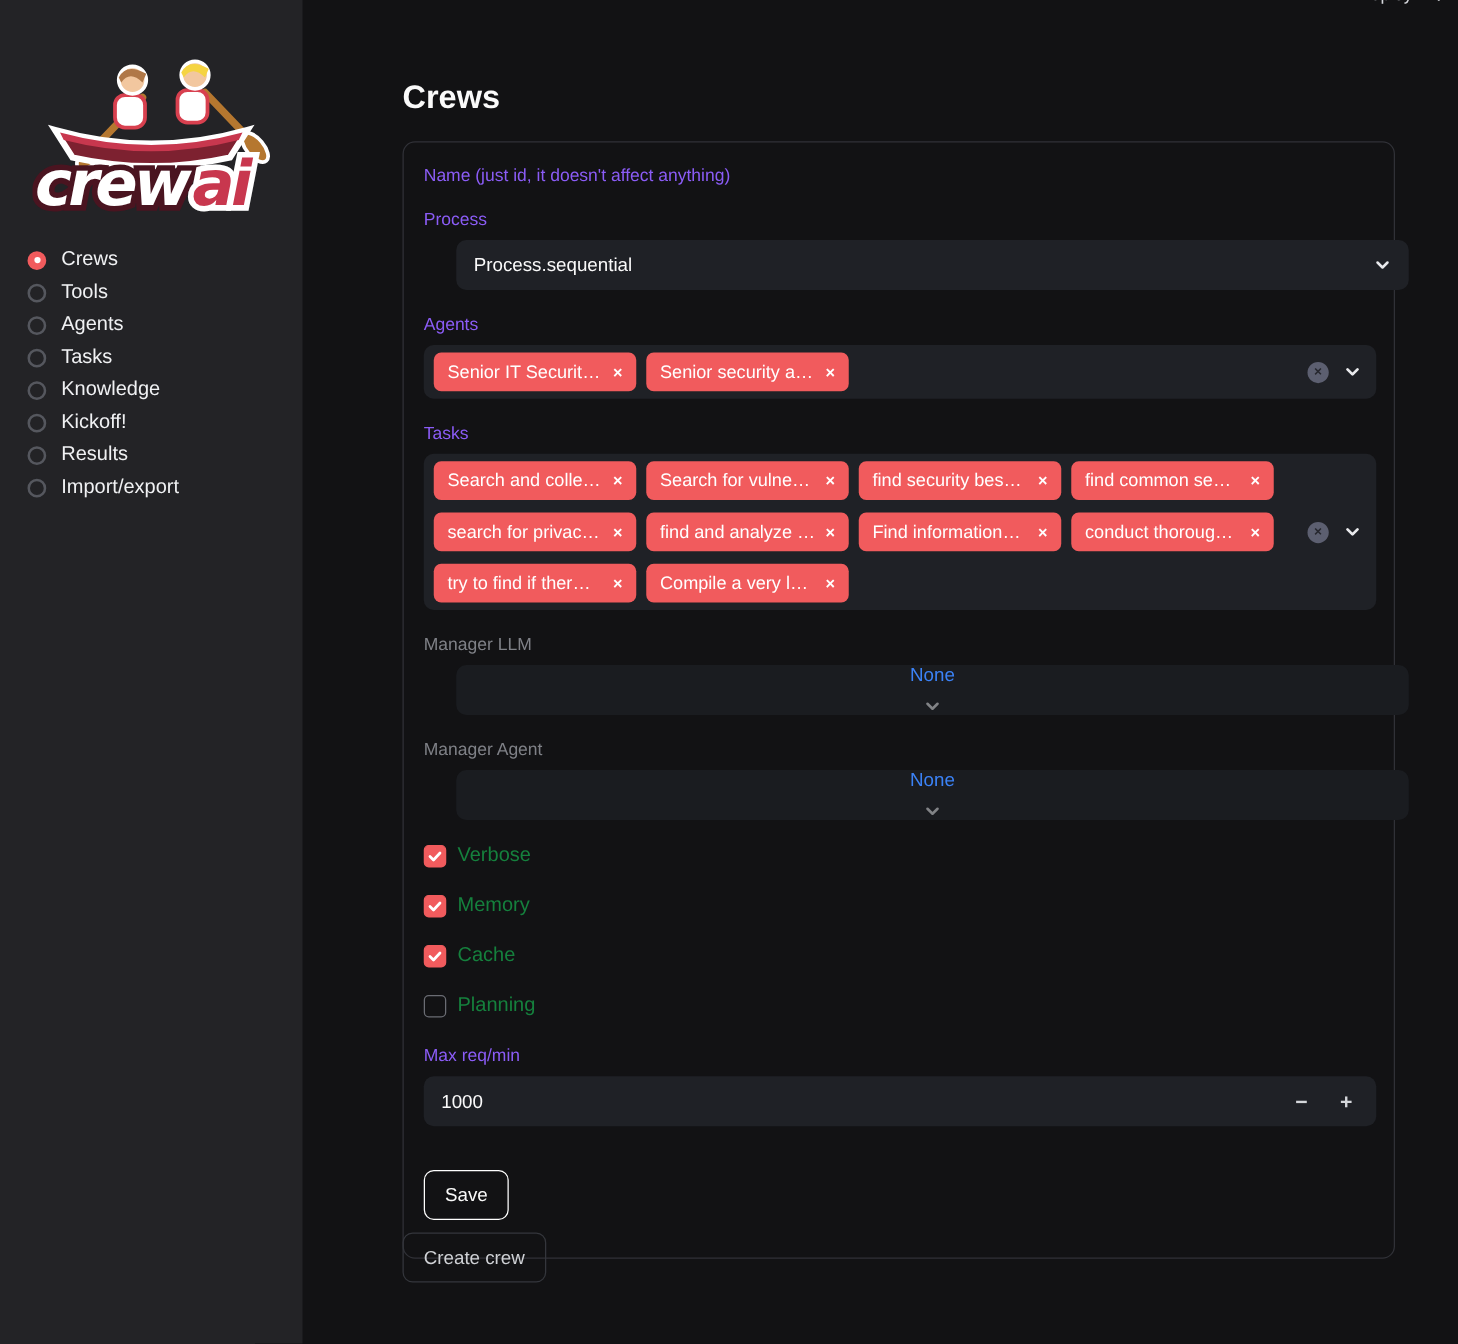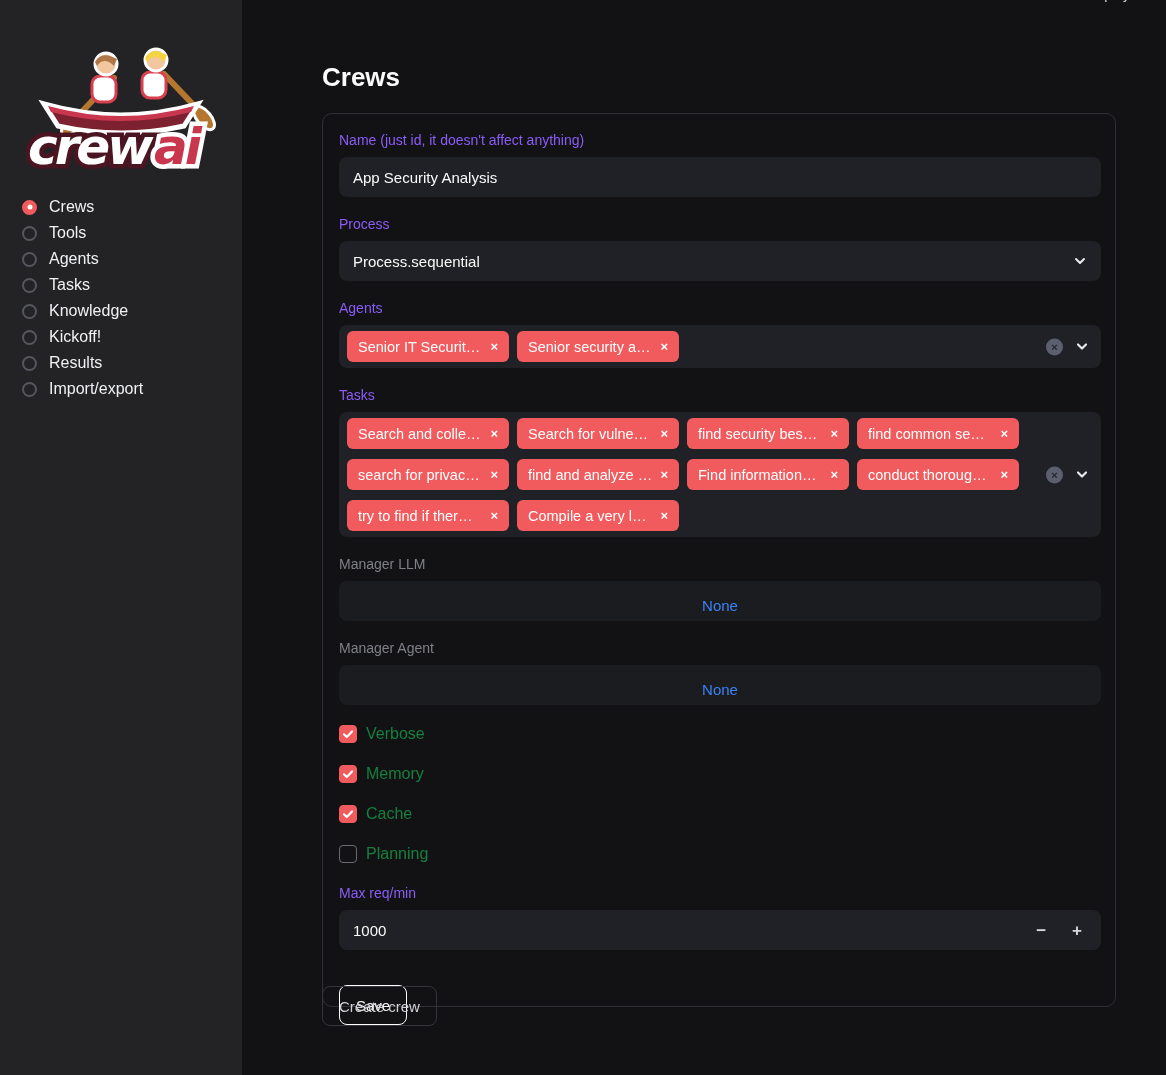--- a/index.html
+++ b/index.html
@@ -45,21 +45,21 @@
   .group { margin-bottom:19px; }
   .text-input, .select, .multiselect, .number-input {
     background:#1f2126; border-radius:8px; width:762px;
   }
   .text-input {
     height:40px; display:flex; align-items:center; padding:0 14px;
     font-size:15px; color:#fafafa; border:none; outline:none;
   }
   .select {
     height:40px; display:flex; align-items:center; justify-content:space-between;
-    padding:16px 14px; font-size:15px; color:#fafafa; cursor:pointer;
+    padding:0 14px; font-size:15px; color:#fafafa; cursor:pointer;margin-left:26px;
   }
   .select.disabled { background:#1a1c20; color:#3b82f6; cursor:default;flex-direction:column; }
   .select.disabled svg { opacity:.5; }
   .chevron { width:14px; height:14px; }
   
   .multiselect { position:relative; padding:6px 70px 6px 8px; min-height:40px; }
   .tags { display:flex; flex-wrap:wrap; gap:10px 8px; }
   .tag {
     width:162px; height:31px; background:#f15b5d; border-radius:6px;
     display:flex; align-items:center; justify-content:space-between;
@@ -178,21 +178,20 @@
     </div>
 </div>
 
 <div class="main">
   <h1 class="page-title">Crews</h1>
 
   <div class="card">
 
     <div class="group">
       <div class="field-label">Name (just id, it doesn't affect anything)</div>
-      <div class="text-input">App Security Analysis</div>
     </div>
 
     <div class="group">
       <div class="field-label">Process</div>
       <div class="select">
         <span>Process.sequential</span>
         <svg class="chevron" viewBox="0 0 14 14">
             <path d="M3 5 L7 9 L11 5" fill="none" stroke="#e8e9ec" stroke-width="2" stroke-linecap="round" stroke-linejoin="round"></path>
           </svg>
       </div>

